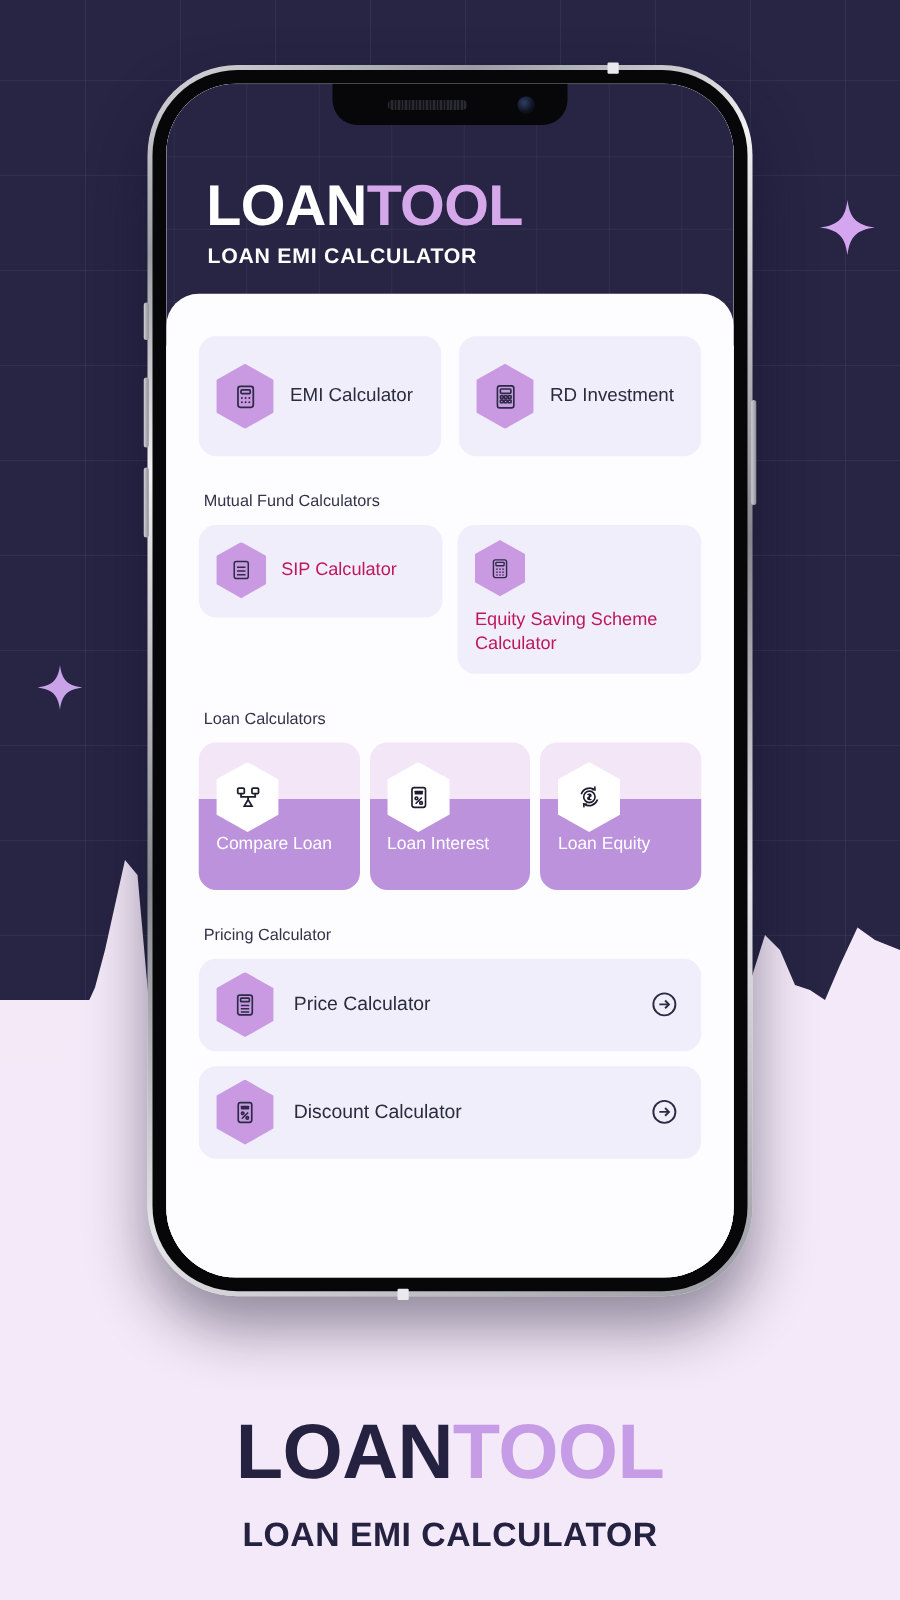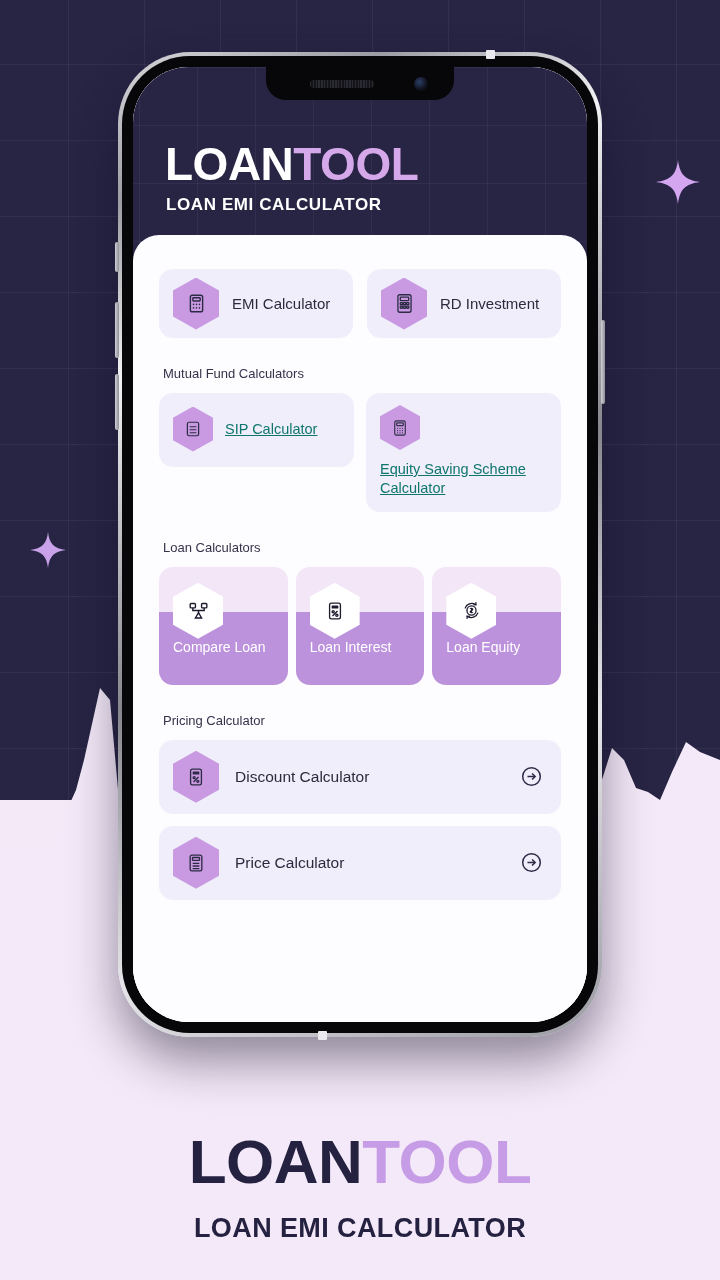--- a/index.html
+++ b/index.html
@@ -116,21 +116,21 @@
   .app-body {
     position: absolute; left: 0; top: 168px; right: 0; bottom: 0;
     background: #fdfcff;
     border-top-left-radius: 26px; border-top-right-radius: 26px;
     padding: 0 26px;
     overflow: hidden;
   }
 
   .top-row { display: flex; gap: 14px; margin-top: 34px; }
   .top-card {
-    flex: 1; height: 69px;
+    flex: 1; height: 96px;
     background: #f0eefb;
     border-radius: 14px;
     display: flex; align-items: center; gap: 13px;
     padding: 0 14px;
   }
   .top-card .label { font-size: 15px; color: #2c2b3d; line-height: 1.28; }
 
   .section-title {
     font-size: 13px; color: #35334a; margin: 28px 0 12px 4px;
   }
@@ -140,21 +140,21 @@
     grid-template-columns: 1fr 1fr;
     gap: 12px;
     align-items: start;
   }
   .mf-col { display: flex; flex-direction: column; gap: 12px; }
   .mf-card {
     background: #f0eefb;
     border-radius: 14px;
     padding: 12px 14px 14px;
   }
-  .mf-card .label { font-size: 14.5px; color: #0f766e; line-height: 1.3; text-decoration: underline; }
+  .mf-card .label { font-size: 14.5px; color: #be185d; line-height: 1.3; }
   .mf-card.stacked .label { margin-top: 10px; }
   .mf-card.h-short { min-height: 74px; display: flex; align-items: center; gap: 12px; }
   .mf-card.h-tall { min-height: 106px; }
 
   .loan-grid { display: grid; grid-template-columns: 1fr 1fr 1fr; gap: 8px; }
   .loan-card {
     position: relative; height: 118px;
     border-radius: 14px; overflow: hidden;
     background: linear-gradient(to bottom, #f2e6f7 0%, #f2e6f7 38%, #bd92dd 38%, #bd92dd 100%);
   }
@@ -406,54 +406,54 @@
             <div class="label">Loan Equity</div>
           </div>
         </div>
 
         <div class="section-title">Pricing Calculator</div>
 
         <div class="price-card">
           <div class="hex">
             <div class="shape"></div>
             <svg class="glyph" width="20" height="20" viewBox="0 0 24 24" fill="none" stroke="#2c2b45" stroke-width="1.6">
+              <rect x="5" y="2.5" width="14" height="19" rx="2.2"></rect>
+              <rect x="7.8" y="5.4" width="8.4" height="3.4" rx="0.7"></rect>
+              <line x1="8" y1="12.5" x2="16" y2="12.5"></line>
+              <line x1="8" y1="15.6" x2="16" y2="15.6"></line>
+              <line x1="8" y1="18.7" x2="16" y2="18.7"></line>
+            </svg>
+          </div>
+          <div class="label">Price Calculator</div>
+          <svg width="23" height="23" viewBox="0 0 24 24" fill="none" stroke="#2c2b45" stroke-width="1.6">
+            <circle cx="12" cy="12" r="9.2"></circle>
+            <line x1="7.8" y1="12" x2="15.6" y2="12"></line>
+            <path d="M12.6 8.8 L15.8 12 L12.6 15.2"></path>
+          </svg>
+        </div>
+
+        <div class="price-card">
+          <div class="hex">
+            <div class="shape"></div>
+            <svg class="glyph" width="20" height="20" viewBox="0 0 24 24" fill="none" stroke="#2c2b45" stroke-width="1.6">
               <rect x="5.5" y="2.5" width="13" height="19" rx="2.2"></rect>
               <rect x="8" y="5.4" width="8" height="3.6" rx="0.7" fill="#2c2b45" stroke="none"></rect>
               <line x1="9" y1="18" x2="15" y2="12"></line>
               <circle cx="9.8" cy="12.8" r="1.2"></circle>
               <circle cx="14.2" cy="17.2" r="1.2"></circle>
             </svg>
           </div>
           <div class="label">Discount Calculator</div>
           <svg width="23" height="23" viewBox="0 0 24 24" fill="none" stroke="#2c2b45" stroke-width="1.6">
             <circle cx="12" cy="12" r="9.2"></circle>
             <line x1="7.8" y1="12" x2="15.6" y2="12"></line>
             <path d="M12.6 8.8 L15.8 12 L12.6 15.2"></path>
           </svg>
         </div>
 
-        <div class="price-card">
-          <div class="hex">
-            <div class="shape"></div>
-            <svg class="glyph" width="20" height="20" viewBox="0 0 24 24" fill="none" stroke="#2c2b45" stroke-width="1.6">
-              <rect x="5" y="2.5" width="14" height="19" rx="2.2"></rect>
-              <rect x="7.8" y="5.4" width="8.4" height="3.4" rx="0.7"></rect>
-              <line x1="8" y1="12.5" x2="16" y2="12.5"></line>
-              <line x1="8" y1="15.6" x2="16" y2="15.6"></line>
-              <line x1="8" y1="18.7" x2="16" y2="18.7"></line>
-            </svg>
-          </div>
-          <div class="label">Price Calculator</div>
-          <svg width="23" height="23" viewBox="0 0 24 24" fill="none" stroke="#2c2b45" stroke-width="1.6">
-            <circle cx="12" cy="12" r="9.2"></circle>
-            <line x1="7.8" y1="12" x2="15.6" y2="12"></line>
-            <path d="M12.6 8.8 L15.8 12 L12.6 15.2"></path>
-          </svg>
-        </div>
-
       </div>
     </div>
   </div>
 </div>
 
 <div id="footer">
   <div class="f-brand">
     <span class="w1">LOAN</span><span class="w2">TOOL</span>
   </div>
   <div class="f-sub">LOAN EMI CALCULATOR</div>

